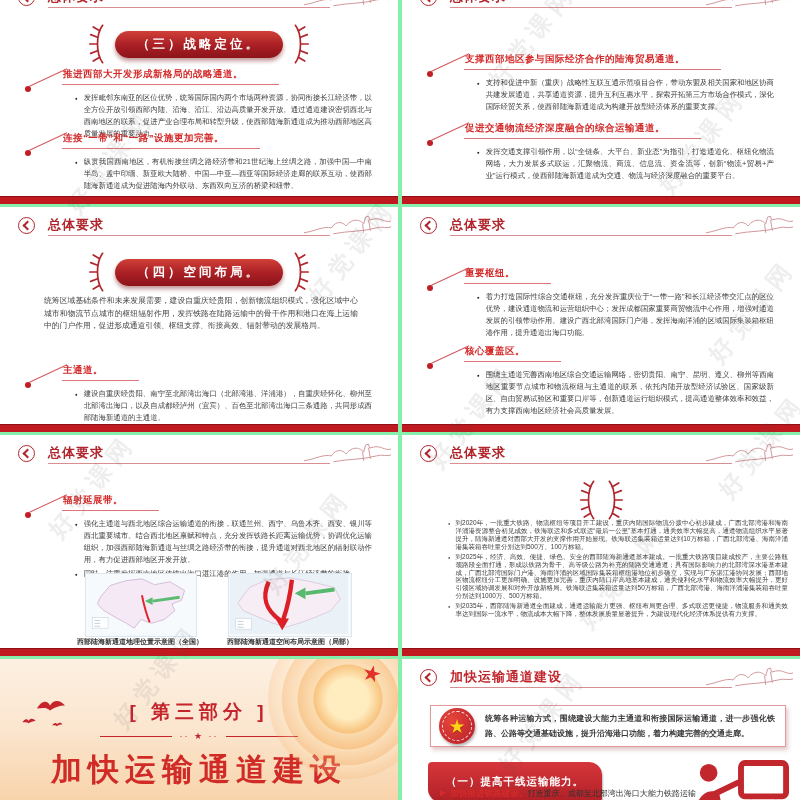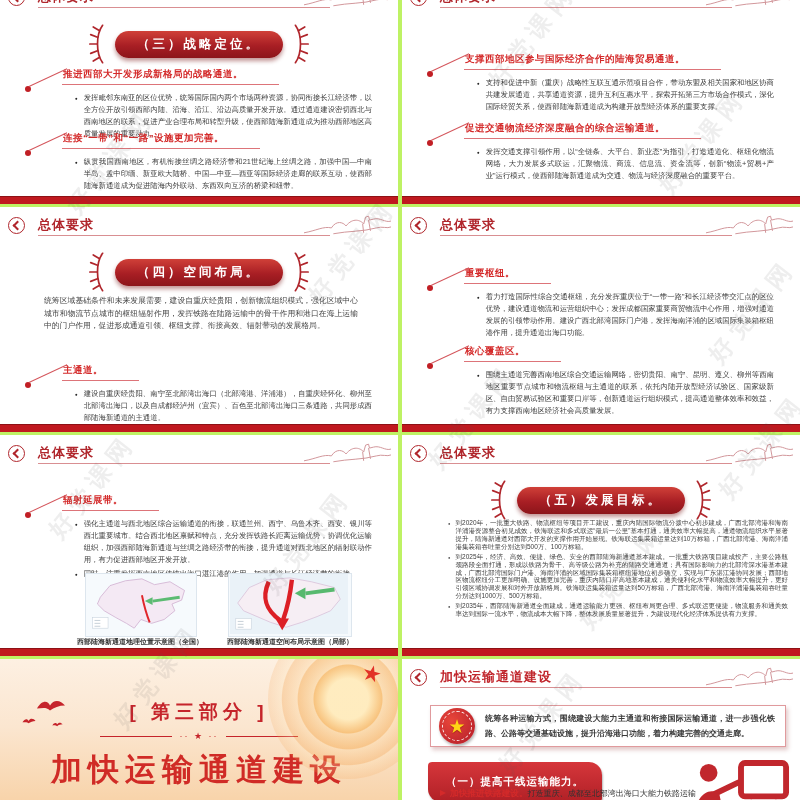--- a/index.html
+++ b/index.html
@@ -1,25 +1,25 @@
 <!DOCTYPE html>
 <html><head>
 <meta charset="utf-8">
 <style>
   html,body{margin:0;padding:0;}
   body{width:800px;height:800px;overflow:hidden;background:#ffffff;
        font-family:"Liberation Sans","DejaVu Sans",sans-serif;}
-  .page{position:relative;width:800px;height:800px;overflow:hidden;background:#bef264;}
+  .page{position:relative;width:800px;height:800px;overflow:hidden;background:#86efac;}
 
   
   .cell{position:absolute;width:398px;height:225px;background:#fff;overflow:hidden;}
   .redbar{position:absolute;left:0;right:0;bottom:0;height:7px;background:#c0191f;border-top:1.5px solid #8e1115;}
 
   
-  .hdr{position:absolute;top:8px;left:8px;right:4px;height:26px;}
+  .hdr{position:absolute;top:8px;left:18px;right:4px;height:26px;}
   .circ{position:absolute;left:0;top:2px;width:15px;height:15px;border:1.8px solid #b0262c;border-radius:50%;
         display:flex;align-items:center;justify-content:center;}
   .chev{width:5px;height:5px;border-left:2px solid #b0262c;border-bottom:2px solid #b0262c;
         transform:rotate(45deg);margin-left:2px;}
   .ttl{position:absolute;left:30px;top:1px;font-size:13px;font-weight:bold;color:#b0262c;letter-spacing:1px;white-space:nowrap;}
   .uline{position:absolute;left:30px;right:64px;top:20px;border-bottom:1px solid #d98f92;}
   .wall{position:absolute;right:2px;top:-5px;width:88px;height:28px;opacity:.85;}
 
   
   .badge-row{position:absolute;left:0;right:0;display:flex;justify-content:center;align-items:center;gap:9px;}
@@ -342,21 +342,20 @@
       <svg class="laurel" viewBox="0 0 20 50">
           <g fill="none" stroke="#b0262c" stroke-width="2" stroke-linecap="round">
             <path d="M16 3 C8 14 8 36 16 47"></path>
             <path d="M12 9 L5 5"></path>
             <path d="M10 17 L2 14"></path>
             <path d="M9 25 L1 25"></path>
             <path d="M10 33 L2 36"></path>
             <path d="M12 41 L5 45"></path>
           </g>
         </svg>
-      <div class="pill">（五）发展目标。</div>
       <svg class="laurel r" viewBox="0 0 20 50">
           <g fill="none" stroke="#b0262c" stroke-width="2" stroke-linecap="round">
             <path d="M16 3 C8 14 8 36 16 47"></path>
             <path d="M12 9 L5 5"></path>
             <path d="M10 17 L2 14"></path>
             <path d="M9 25 L1 25"></path>
             <path d="M10 33 L2 36"></path>
             <path d="M12 41 L5 45"></path>
           </g>
         </svg>

